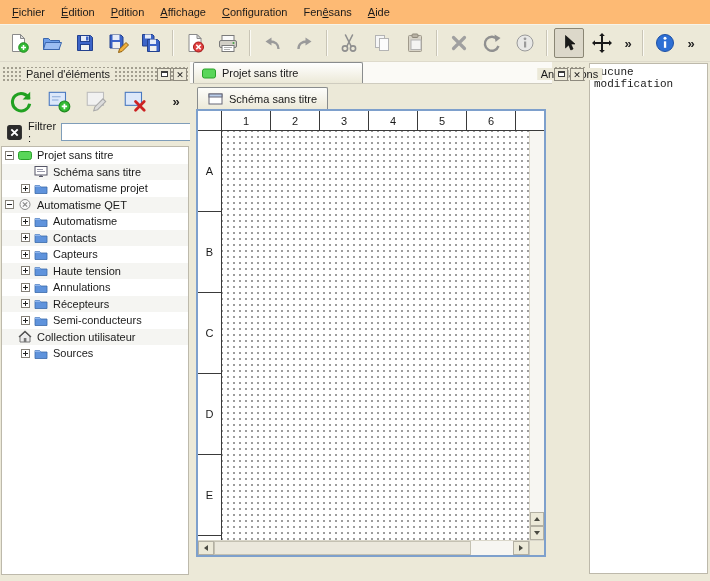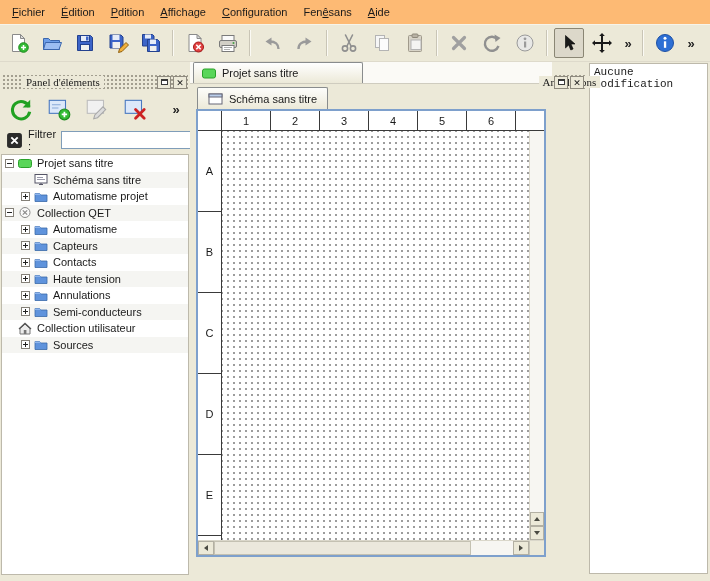--- a/index.html
+++ b/index.html
@@ -17,22 +17,22 @@
   .tbtn { width:30px; height:30px; flex:none; display:flex; align-items:center; justify-content:center; background:transparent; border:1px solid transparent; }
   .tbtn.pressed { border:1px solid #8a8674; background:#dcd8ca; border-radius:2px; }
   .tsep { width:2px; height:26px; flex:none; margin:0 3px; border-left:1px solid #c9c5b6; border-right:1px solid #fbfaf4; }
   .chev::before { content:"»"; font-weight:bold; font-size:13px; color:#222; }
   .chev { display:flex; align-items:center; justify-content:center; width:16px; height:28px; }
 
   
   .main { flex:1; min-height:0; display:flex; }
   .left-dock  { width:190px; flex:none; display:flex; flex-direction:column; background:#ece9d8; }
   .right-dock { width:158px; flex:none; display:flex; flex-direction:row; background:#ece9d8; }
-  .dock-header { height:16px; flex:none; margin:12px 2px 1px 2px; position:relative; display:flex; align-items:center;
-                 background-image: radial-gradient(#a39f90 0.9px, transparent 1px); background-size:4px 4px;font-family:Liberation Serif, serif; }
+  .dock-header { height:16px; flex:none; margin:4px 2px 1px 2px; position:relative; display:flex; align-items:center;
+                 background-image: radial-gradient(#a39f90 0.9px, transparent 1px); background-size:4px 4px; }
   .dock-title { position:absolute; background:#ece9d8; padding:0 4px; font-size:11px; white-space:nowrap; }
   .dock-title.left-pos { left:20px; }
   .dock-title.center-pos { left:50%; transform:translateX(-50%); }
   .dock-btns { margin-left:auto; display:flex; gap:2px; padding-right:1px; position:relative; z-index:1; }
   .dock-btn { width:14px; height:13px; background:#ece9d8; border:1px solid #8e8a7e; display:flex; align-items:center; justify-content:center; }
   .float-glyph { width:7px; height:6px; border:1px solid #3a3a3a; border-top-width:2px; background:#fff; }
   .x-glyph::before { content:"✕"; font-size:9px; line-height:1; color:#222; }
 
   
   .panel-toolbar { height:36px; flex:none; display:flex; align-items:center; gap:8px; padding:2px 6px; }
@@ -332,71 +332,81 @@
             <span class="tlabel">Automatisme projet</span>
           </div>
         <div class="trow">
             <span class="exp minus"></span>
             <span class="ticon">
               <svg width="14" height="13" viewBox="0 0 14 13">
                 <circle cx="7" cy="6.5" r="5" fill="#fafafa" stroke="#8a8a8a"></circle>
                 <path d="M4.8 4.3l4.4 4.4M9.2 4.3L4.8 8.7" stroke="#8a8a8a" stroke-width="1.2"></path>
               </svg>
             </span>
-            <span class="tlabel">Collection QET</span>
+            <span class="tlabel">Automatisme QET</span>
           </div>
         <div class="trow d1">
             <span class="exp plus"></span>
             <span class="ticon">
               <svg width="14" height="13" viewBox="0 0 14 13">
                 <path d="M1 3.5h4.5L7 5h6v6.5H1z" fill="#5f93dc" stroke="#3a6aa8" stroke-width="0.8"></path>
                 <path d="M1 3.5h4.5L7 5H1z" fill="#8fb5ec"></path>
               </svg>
             </span>
             <span class="tlabel">Automatisme</span>
           </div>
         <div class="trow d1">
             <span class="exp plus"></span>
             <span class="ticon">
               <svg width="14" height="13" viewBox="0 0 14 13">
                 <path d="M1 3.5h4.5L7 5h6v6.5H1z" fill="#5f93dc" stroke="#3a6aa8" stroke-width="0.8"></path>
                 <path d="M1 3.5h4.5L7 5H1z" fill="#8fb5ec"></path>
               </svg>
             </span>
+            <span class="tlabel">Contacts</span>
+          </div>
+        <div class="trow d1">
+            <span class="exp plus"></span>
+            <span class="ticon">
+              <svg width="14" height="13" viewBox="0 0 14 13">
+                <path d="M1 3.5h4.5L7 5h6v6.5H1z" fill="#5f93dc" stroke="#3a6aa8" stroke-width="0.8"></path>
+                <path d="M1 3.5h4.5L7 5H1z" fill="#8fb5ec"></path>
+              </svg>
+            </span>
             <span class="tlabel">Capteurs</span>
           </div>
         <div class="trow d1">
             <span class="exp plus"></span>
             <span class="ticon">
               <svg width="14" height="13" viewBox="0 0 14 13">
                 <path d="M1 3.5h4.5L7 5h6v6.5H1z" fill="#5f93dc" stroke="#3a6aa8" stroke-width="0.8"></path>
                 <path d="M1 3.5h4.5L7 5H1z" fill="#8fb5ec"></path>
               </svg>
             </span>
-            <span class="tlabel">Contacts</span>
-          </div>
-        <div class="trow d1">
-            <span class="exp plus"></span>
-            <span class="ticon">
-              <svg width="14" height="13" viewBox="0 0 14 13">
-                <path d="M1 3.5h4.5L7 5h6v6.5H1z" fill="#5f93dc" stroke="#3a6aa8" stroke-width="0.8"></path>
-                <path d="M1 3.5h4.5L7 5H1z" fill="#8fb5ec"></path>
-              </svg>
-            </span>
             <span class="tlabel">Haute tension</span>
           </div>
         <div class="trow d1">
             <span class="exp plus"></span>
             <span class="ticon">
               <svg width="14" height="13" viewBox="0 0 14 13">
                 <path d="M1 3.5h4.5L7 5h6v6.5H1z" fill="#5f93dc" stroke="#3a6aa8" stroke-width="0.8"></path>
                 <path d="M1 3.5h4.5L7 5H1z" fill="#8fb5ec"></path>
               </svg>
             </span>
             <span class="tlabel">Annulations</span>
+          </div>
+        <div class="trow d1">
+            <span class="exp plus"></span>
+            <span class="ticon">
+              <svg width="14" height="13" viewBox="0 0 14 13">
+                <path d="M1 3.5h4.5L7 5h6v6.5H1z" fill="#5f93dc" stroke="#3a6aa8" stroke-width="0.8"></path>
+                <path d="M1 3.5h4.5L7 5H1z" fill="#8fb5ec"></path>
+              </svg>
+            </span>
+            <span class="tlabel">Récepteurs</span>
           </div>
         <div class="trow d1">
             <span class="exp plus"></span>
             <span class="ticon">
               <svg width="14" height="13" viewBox="0 0 14 13">
                 <path d="M1 3.5h4.5L7 5h6v6.5H1z" fill="#5f93dc" stroke="#3a6aa8" stroke-width="0.8"></path>
                 <path d="M1 3.5h4.5L7 5H1z" fill="#8fb5ec"></path>
               </svg>
             </span>
             <span class="tlabel">Semi-conducteurs</span>

